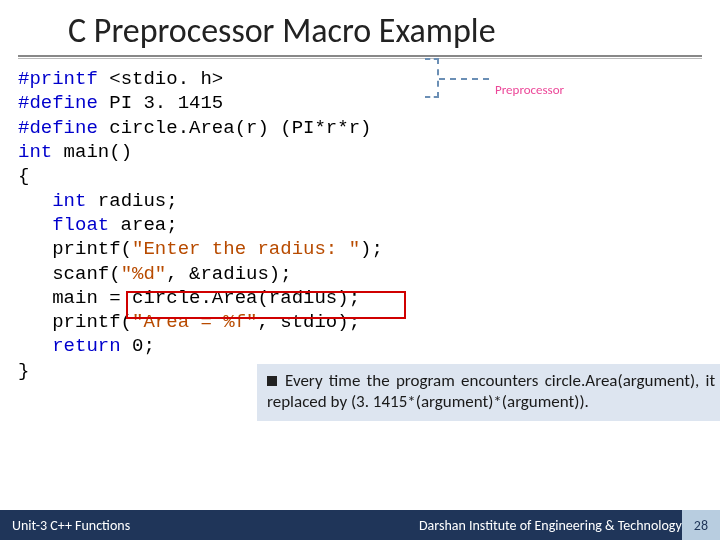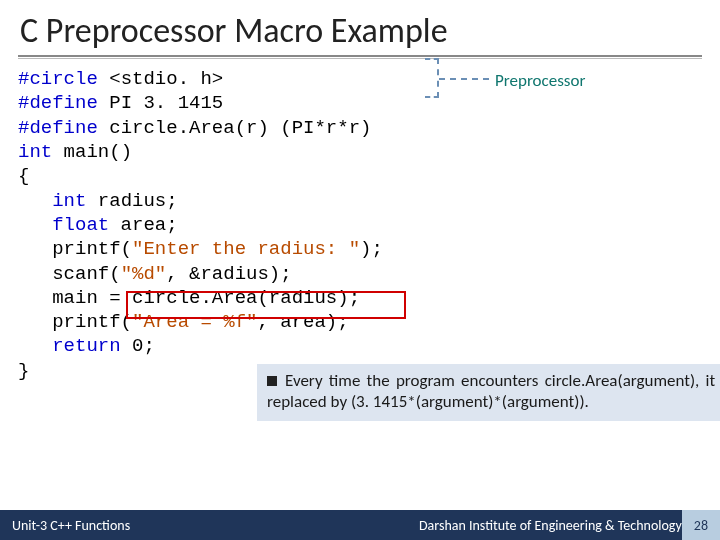--- a/index.html
+++ b/index.html
@@ -9,20 +9,21 @@
     background: #fff;
     font-family: Calibri, Arial, sans-serif;
     position: relative;
     overflow: hidden;
   }
   .title {
     font-size: 34px;
     color: #222;
     padding: 10px 20px 4px 20px;
     font-weight: 400;
+    margin-left: 48px;
   }
   .title-underline {
     margin: 0 18px 8px 18px;
     border-top: 2px solid #888;
     border-bottom: 1px solid #bbb;
     height: 4px;
   }
   .code {
     font-family: "Courier New", monospace;
     font-size: 19px;
@@ -30,24 +31,24 @@
     color: #000;
     padding: 0 18px;
     white-space: pre;
     position: relative;
   }
   .kw { color: #0000cc; }
   .str { color: #b84b00; }
   .annot-label {
     position: absolute;
     left: 495px;
-    top: 70px;
+    top: 82px;
     font-family: Calibri, Arial, sans-serif;
-    font-size: 17px;
-    color: #0f766e;
+    font-size: 13px;
+    color: #ec4899;
   }
   .annot-bracket {
     position: absolute;
     left: 425px;
     top: 58px;
     border-top: 2px dashed #6b8fb5;
     border-right: 2px dashed #6b8fb5;
     border-bottom: 2px dashed #6b8fb5;
     width: 14px;
     height: 40px;
@@ -114,31 +115,31 @@
     align-items: center;
     font-weight: 400;
   }
 </style>
 </head>
 <body>
 
 <div class="title">C Preprocessor Macro Example</div>
 <div class="title-underline"></div>
 
-<div class="code"><span class="kw">#circle</span><span> &lt;stdio. h&gt;</span>
+<div class="code"><span class="kw">#printf</span><span> &lt;stdio. h&gt;</span>
 <span class="kw">#define</span><span> PI 3. 1415</span>
 <span class="kw">#define</span><span> circle.Area(r) (PI*r*r)</span>
 <span class="kw">int</span><span> main()</span>
 <span>{</span>
 <span class="kw">   int</span><span> radius;</span>
 <span class="kw">   float</span><span> area;</span>
 <span>   printf(</span><span class="str">"Enter the radius: "</span><span>);</span>
 <span>   scanf(</span><span class="str">"%d"</span><span>, &amp;radius);</span>
 <span>   main = circle.Area(radius);</span>
-<span>   printf(</span><span class="str">"Area = %f"</span><span>, area);</span>
+<span>   printf(</span><span class="str">"Area = %f"</span><span>, stdio);</span>
 <span class="kw">   return</span><span> 0;</span>
 <span>}</span></div>
 
 <div class="annot-bracket"></div>
 <div class="annot-line"></div>
 <div class="annot-label">Preprocessor</div>
 
 <div class="red-box"></div>
 
 <div class="note-box">

